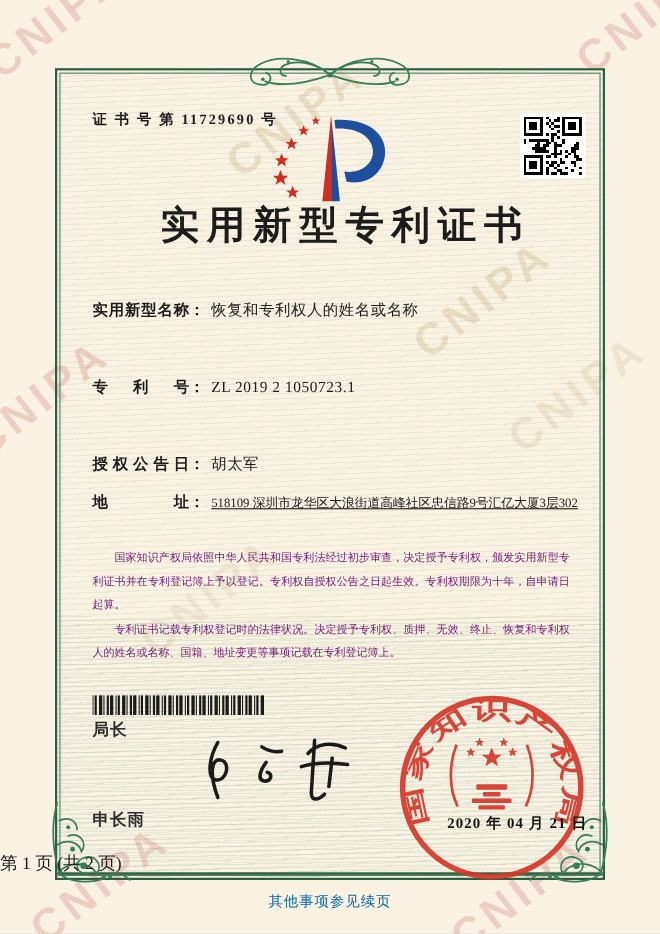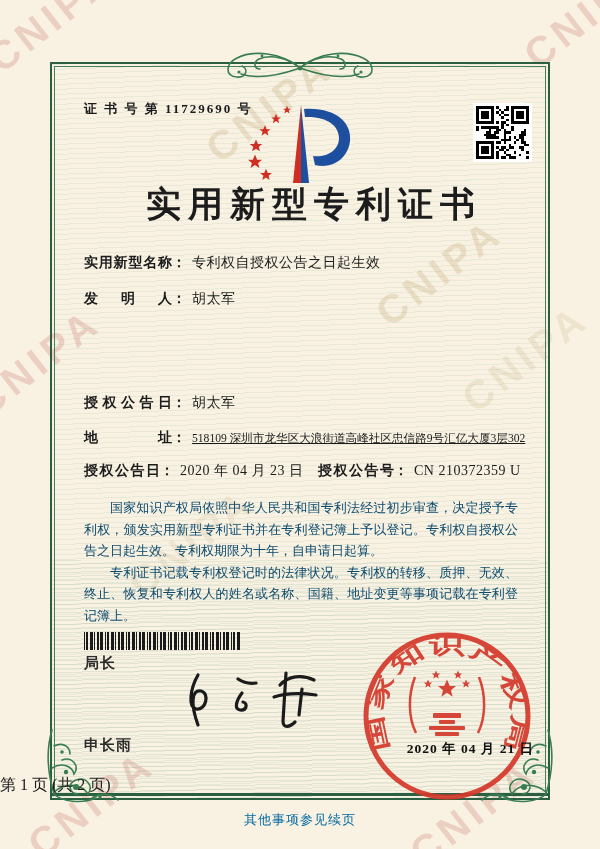--- a/index.html
+++ b/index.html
@@ -40,31 +40,31 @@
   .logo{ position:absolute; left:242px; top:99px; width:122px; height:86px; }
   .qr{ position:absolute; left:473px; top:103px; width:59px; height:59px; background:#fff; padding:3px; }
   .title{
     position:absolute; left:0; top:181px; width:100%; text-align:center;
     font-size:35px; font-weight:700; letter-spacing:7px;padding-left:28px;
   }
   
   .field-row{ position:absolute; left:84px; width:440px; font-size:14px; white-space:nowrap; }
   .flabel{
     display:inline-block; width:88px; font-weight:600;
-    text-align:justify; text-align-last:justify; vertical-align:bottom;
+    text-align:justify; text-align-last:justify; vertical-align:bottom;margin-top:19px;
   }
   .flabel-5{ width:76px; }
   .fcolon{ font-weight:600; margin-right:6px; }
   .fvalue{ letter-spacing:.5px; }
   .fvalue-sm{ font-size:11.6px; letter-spacing:0;text-decoration:underline; }
   .grant2{ position:absolute; left:234px; }
   
   .legal{
     position:absolute; left:84px; top:497px; width:434px;
-    font-size:13px; line-height:21.5px; text-align:justify; color:#0c4a6e;
+    font-size:10px; line-height:21.5px; text-align:justify; color:#701a75;
   }
   .legal p{ text-indent:2em; }
   
   .barcode{ position:absolute; left:84px; top:632px; width:156px; height:18px; }
   .signer{ position:absolute; left:84px; font-size:15px; font-weight:600; color:#2d2d2d; letter-spacing:1px;}
   .signature{ position:absolute; left:168px; top:663px; width:160px; height:78px; }
   .seal{ position:absolute; left:360px; top:629px; width:174px; height:174px; opacity:.92; }
   .seal-date{
     position:absolute; left:360px; top:740px; width:174px; text-align:right;
     font-size:13.5px; font-weight:700; color:#111; letter-spacing:1px;
@@ -271,41 +271,35 @@
       <rect x="15" y="1" width="5" height="5" fill="#fff"></rect>
       <rect x="16" y="2" width="3" height="3" fill="#000"></rect>
       <rect x="0" y="14" width="7" height="7" fill="#000"></rect>
       <rect x="1" y="15" width="5" height="5" fill="#fff"></rect>
       <rect x="2" y="16" width="3" height="3" fill="#000"></rect>
     </svg>
 
   <div class="title">实用新型专利证书</div>
 
   <div class="field-row" style="top:254px">
-    <span class="flabel">实用新型名称</span><span class="fcolon">：</span><span class="fvalue">专利权自授权公告之日起生效</span>
-  </div>
-  <div class="field-row" style="top:290px">
-    <span class="flabel">发明人</span><span class="fcolon">：</span><span class="fvalue">胡太军</span>
+    <span class="flabel">实用新型名称</span><span class="fcolon">：</span><span class="fvalue">恢复和专利权人的姓名或名称</span>
+  </div>
+  <div class="field-row" style="top:324px">
+    <span class="flabel">专利号</span><span class="fcolon">：</span><span class="fvalue">ZL 2019 2 1050723.1</span>
   </div>
   <div class="field-row" style="top:394px">
     <span class="flabel">授权公告日</span><span class="fcolon">：</span><span class="fvalue">胡太军</span>
   </div>
   <div class="field-row" style="top:429px">
     <span class="flabel">地址</span><span class="fcolon">：</span><span class="fvalue fvalue-sm">518109 深圳市龙华区大浪街道高峰社区忠信路9号汇亿大厦3层302</span>
   </div>
-  <div class="field-row" style="top:462px">
-    <span class="flabel flabel-5">授权公告日</span><span class="fcolon">：</span><span class="fvalue">2020 年 04 月 23 日</span>
-    <span class="grant2">
-      <span class="flabel flabel-5">授权公告号</span><span class="fcolon">：</span><span class="fvalue">CN 210372359 U</span>
-    </span>
-  </div>
 
   <div class="legal">
     <p>国家知识产权局依照中华人民共和国专利法经过初步审查，决定授予专利权，颁发实用新型专利证书并在专利登记簿上予以登记。专利权自授权公告之日起生效。专利权期限为十年，自申请日起算。</p>
-    <p>专利证书记载专利权登记时的法律状况。专利权的转移、质押、无效、终止、恢复和专利权人的姓名或名称、国籍、地址变更等事项记载在专利登记簿上。</p>
+    <p>专利证书记载专利权登记时的法律状况。决定授予专利权、质押、无效、终止、恢复和专利权人的姓名或名称、国籍、地址变更等事项记载在专利登记簿上。</p>
   </div>
 
   <svg class="barcode" id="barcode-svg" viewBox="0 0 156 18" preserveAspectRatio="none">
       <rect x="0" y="0" width="1" height="18" fill="#1a1a1a"></rect>
       <rect x="2" y="0" width="2" height="18" fill="#1a1a1a"></rect>
       <rect x="6" y="0" width="3" height="18" fill="#1a1a1a"></rect>
       <rect x="10" y="0" width="1" height="18" fill="#1a1a1a"></rect>
       <rect x="13" y="0" width="2" height="18" fill="#1a1a1a"></rect>
       <rect x="16" y="0" width="3" height="18" fill="#1a1a1a"></rect>
       <rect x="21" y="0" width="1" height="18" fill="#1a1a1a"></rect>

